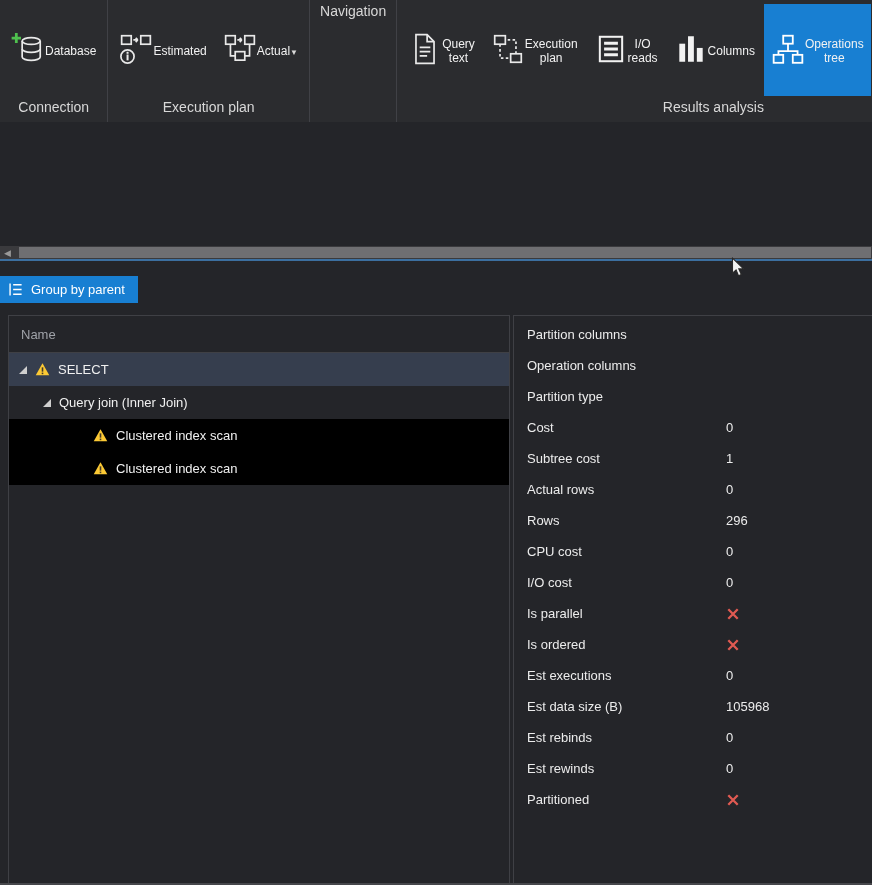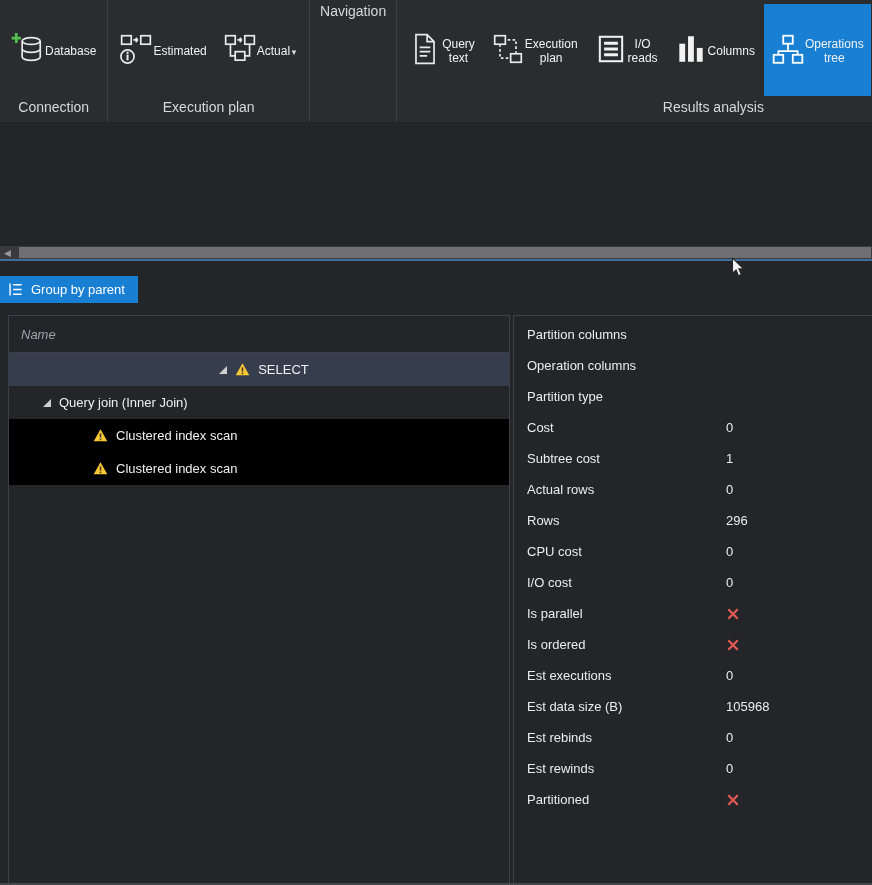--- a/index.html
+++ b/index.html
@@ -28,21 +28,21 @@
   .sb-thumb { position:absolute; left:4px; right:1px; top:1px; bottom:1px; background:#6f6f72; }
   .splitter { position:absolute; top:259px; left:0; right:0; height:2px; background:#3c6f9f; }
   
   .bottom { position:absolute; top:261px; left:0; right:0; bottom:0; background:#242529; }
   .toolbar { position:absolute; top:15px; left:0; }
   .gbp-btn { display:inline-flex; align-items:center; gap:8px; background:#187fd2; color:#fff; font-size:13px; padding:6px 13px 6px 8px; cursor:default; }
   .gbp-btn svg { width:15px; height:15px; display:block; }
   .panel { position:absolute; top:54px; bottom:1px; border:1px solid #3f4045; background:#242529; overflow:hidden; }
   .panel-left { left:8px; width:502px; }
   .panel-right { left:513px; right:0; border-right:none; }
-  .phead { height:37px; line-height:37px; padding-left:12px; color:#9fa2a8; font-size:13px; border-bottom:1px solid #3f4045;font-style:italic; }
+  .phead { height:37px; line-height:37px; padding-left:12px; color:#9fa2a8; font-size:13px; border-bottom:1px solid #3f4045; }
   
   .trow { height:33px; display:flex; align-items:center; gap:8px; font-size:13px; color:#f0f0f0; }
   .trow.sel { background:#000000; }
   .trow.hl { background:#363e4e; }
   .expander { width:0; height:0; border-left:8px solid transparent; border-bottom:8px solid #cfcfcf; flex:0 0 auto; }
   .warn { width:15px; height:15px; flex:0 0 auto; }
   .warn svg { width:15px; height:15px; display:block; }
   
   .detail-rows { padding-top:3px; }
   .drow { height:31px; display:flex; align-items:center; padding-left:13px; font-size:13px; color:#ececec; }
@@ -228,21 +228,21 @@
             <path d="M5.5 3h9M5.5 8h9M5.5 13h9"></path>
         </g>
       </svg>
       <span>Group by parent</span>
     </div>
   </div>
 
   <div class="panel panel-left">
     <div class="phead">Name</div>
     <div>
-        <div class="trow hl" style="padding-left: 10px; justify-content: center;">
+        <div class="trow hl" style="padding-left: 10px;">
           <span class="expander"></span>
           <span class="warn">
             <svg viewBox="0 0 16 16">
               <path d="M8 1.3 15.2 14H.8z" fill="#fcc934"></path>
               <rect x="7.15" y="5.7" width="1.7" height="4.6" fill="#42392a"></rect>
               <rect x="7.15" y="11.3" width="1.7" height="1.7" fill="#42392a"></rect>
             </svg>
           </span>
           <span>SELECT</span>
         </div>

